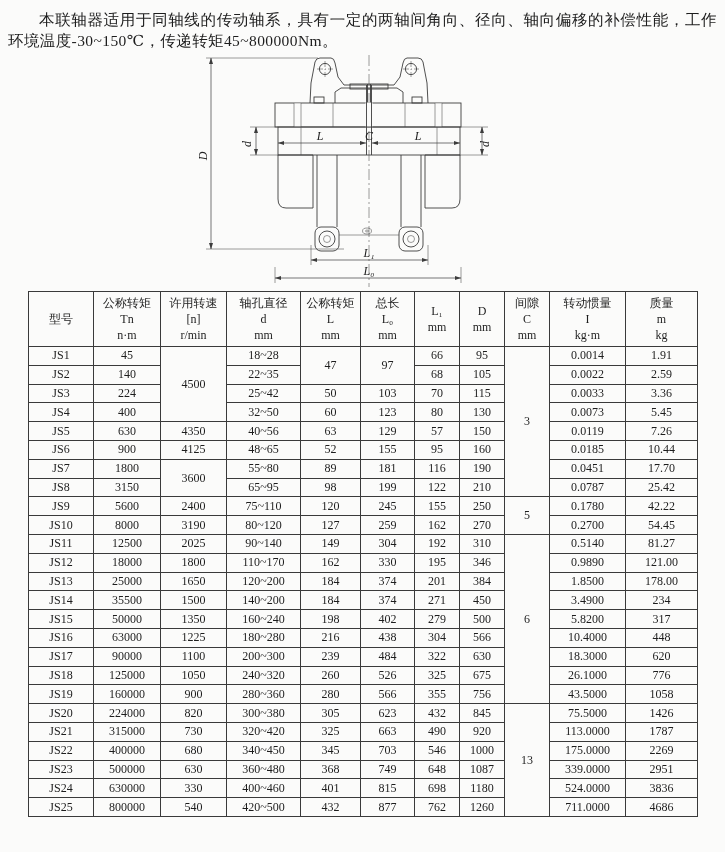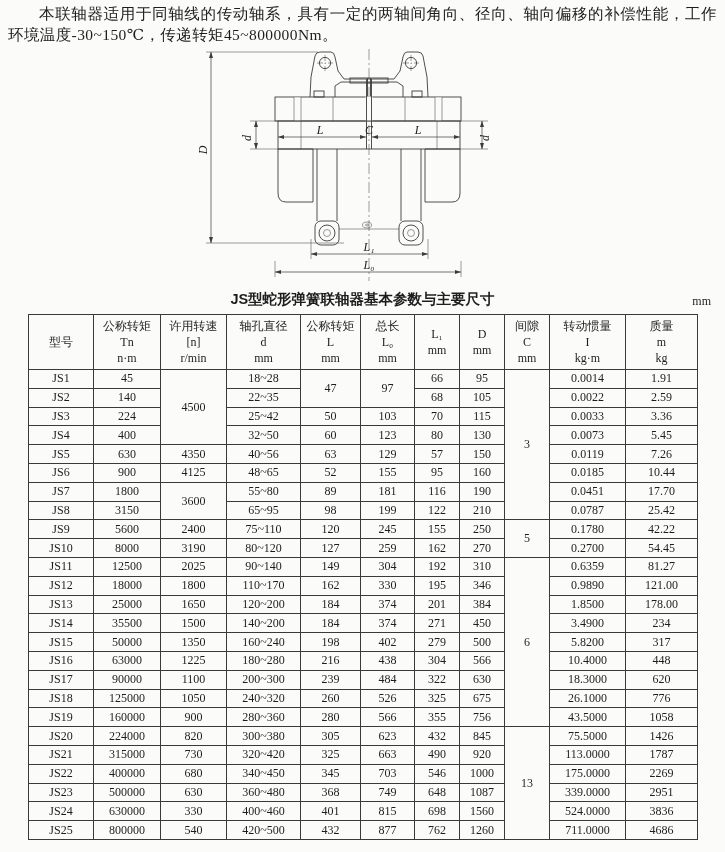--- a/index.html
+++ b/index.html
@@ -4,21 +4,21 @@
 <style>
   html,body{margin:0;padding:0;}
   body{
     width:725px;height:852px;overflow:hidden;
     background:#fbfbfa;color:#1d1d1d;
     font-family:"Liberation Serif","DejaVu Serif",serif;
     position:relative;box-sizing:border-box;
   }
   .page{width:725px;height:852px;}
   .intro{
-    margin:4px 8px 0 8px;
+    margin:10px 8px 0 8px;
     font-size:15.5px;line-height:20.5px;
     text-indent:2em;letter-spacing:0.4px;
     text-align:justify;
   }
   .drawing-wrap{
     margin:4px auto 0 auto;
     width:340px;height:236px;
   }
   .drawing-wrap svg{display:block;}
   .dwg{stroke:#3c3c3c;stroke-width:0.9;fill:none;}
@@ -175,24 +175,20 @@
 
       <g>
         <line class="dwg-thin" x1="77" y1="212" x2="77" y2="228"></line>
         <line class="dwg-thin" x1="263" y1="212" x2="263" y2="228"></line>
         <line class="dim" x1="77" y1="223" x2="263" y2="223" marker-start="url(#arr)" marker-end="url(#arr)"></line>
         <text class="dim-label" x="171" y="220" text-anchor="middle">L₀</text>
       </g>
     </svg>
   </div>
 
-  <div class="table-title-row">
-    <span class="tbl-title">JS型蛇形弹簧联轴器基本参数与主要尺寸</span>
-    <span class="tbl-unit">mm</span>
-  </div>
 
   <table>
     <colgroup>
       <col style="width:65px">
         <col style="width:67px">
         <col style="width:66px">
       <col style="width:74px">
         <col style="width:60px">
         <col style="width:54px">
       <col style="width:45px">
@@ -376,21 +372,21 @@
         <tr>
           <td>JS11</td>
           <td>12500</td>
           <td>2025</td>
           <td>90~140</td>
           <td>149</td>
           <td>304</td>
           <td>192</td>
           <td>310</td>
           <td rowspan="9">6</td>
-          <td>0.6359</td>
+          <td>0.5140</td>
           <td>81.27</td>
         </tr>
         <tr>
           <td>JS12</td>
           <td>18000</td>
           <td>1800</td>
           <td>110~170</td>
           <td>162</td>
           <td>330</td>
           <td>195</td>
@@ -532,21 +528,21 @@
           <td>2951</td>
         </tr>
         <tr>
           <td>JS24</td>
           <td>630000</td>
           <td>330</td>
           <td>400~460</td>
           <td>401</td>
           <td>815</td>
           <td>698</td>
-          <td>1560</td>
+          <td>1180</td>
           <td>524.0000</td>
           <td>3836</td>
         </tr>
         <tr>
           <td>JS25</td>
           <td>800000</td>
           <td>540</td>
           <td>420~500</td>
           <td>432</td>
           <td>877</td>

